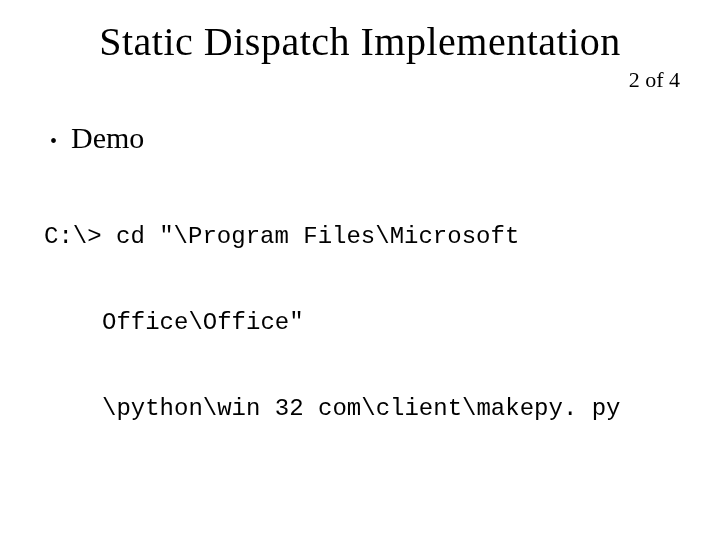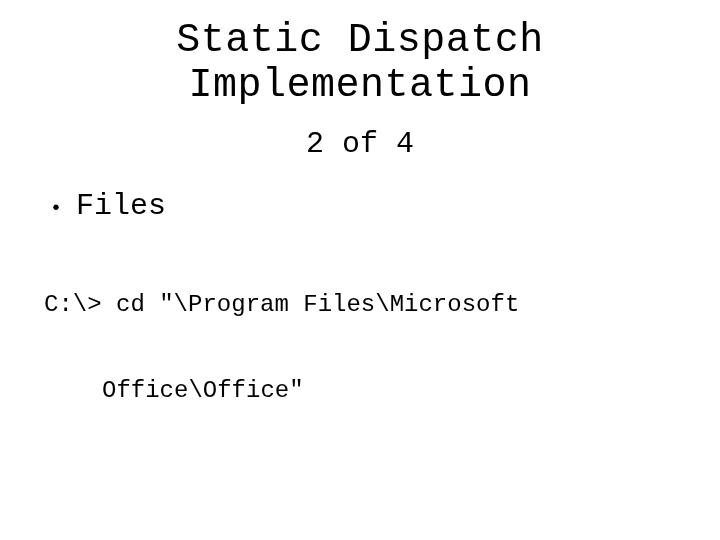--- a/index.html
+++ b/index.html
@@ -1,35 +1,35 @@
 <!DOCTYPE html>
 <html><head>
   <meta charset="utf-8">
   <style>
-    * { margin: 0; padding: 0; box-sizing: border-box; font-family: Liberation Mono, monospace; }
+    * { margin: 0; padding: 0; box-sizing: border-box; }
     body {
       width: 720px;
       height: 540px;
       background: #ffffff;
       font-family: "Times New Roman", Times, serif;
       color: #000000;
       padding: 18px 40px 20px 40px;
       overflow: hidden;
     }
     .title {
       font-size: 40px;
       text-align: center;
       font-weight: normal;
       letter-spacing: 0.5px;
     }
     .subtitle {
-      font-size: 30px;
-      text-align: center;
+      font-size: 22px;
+      text-align: right;
       font-weight: normal;
-      margin-top: 19px;
+      margin-top: 2px;
     }
     .bullet-row {
       display: flex;
       align-items: baseline;
       margin-top: 28px;
       margin-left: 10px;
     }
     .bullet-dot {
       font-size: 20px;
       line-height: 1;
@@ -52,20 +52,21 @@
     }
   </style>
 </head>
 <body>
 
 <h1 class="title">Static Dispatch Implementation</h1>
 <div class="subtitle">2 of 4</div>
 
 <div class="bullet-row">
   <span class="bullet-dot">•</span>
-  <span class="bullet-text">Files</span>
+  <span class="bullet-text">Demo</span>
 </div>
 
 <div class="code-block">
   <div>C:\&gt; cd "\Program Files\Microsoft</div>
   <div class="code-indent">Office\Office"</div>
+  <div class="code-indent">\python\win 32 com\client\makepy. py</div>
   
 </div>
 
 </body></html>

